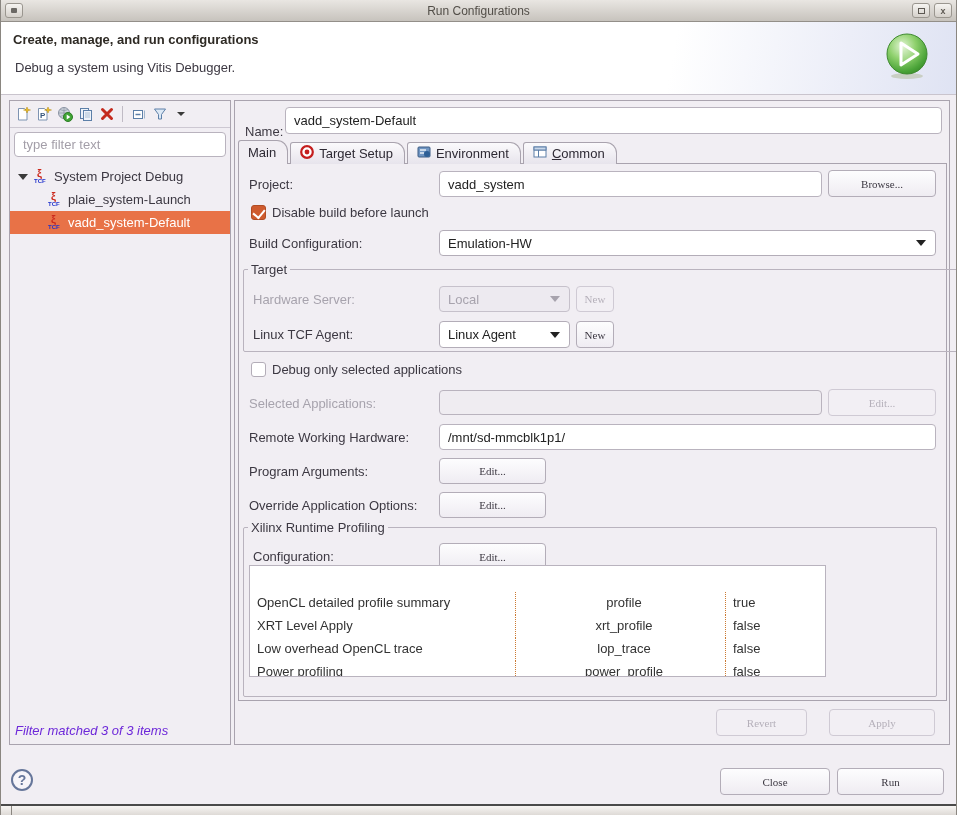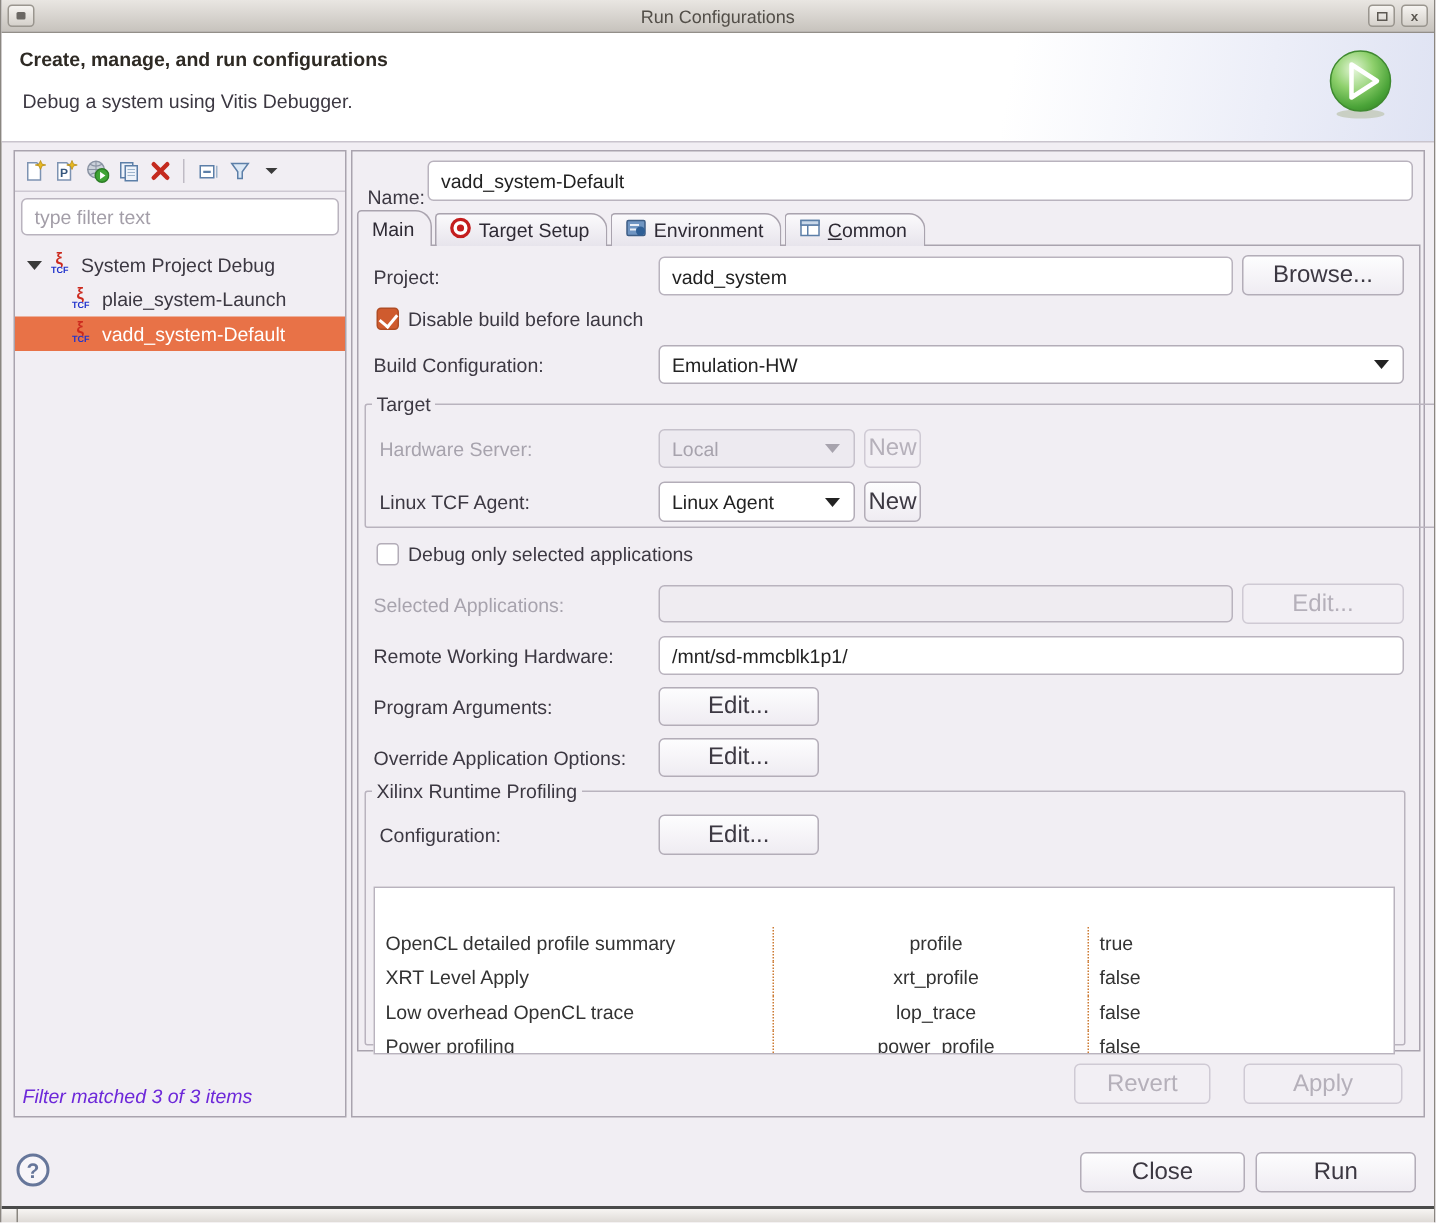--- a/index.html
+++ b/index.html
@@ -73,41 +73,41 @@
                 border:1px solid #a9a3ae; background:#f1eef3; z-index:1; }
 
   .lbl { position:absolute; color:#3c3842; white-space:nowrap; }
   .lbl.dis { color:#a7a3ad; }
 
   .tfield { position:absolute; border:1px solid #b9b3be; border-radius:4px; background:#fff;
             padding:0 8px; font-family:inherit; font-size:13px; color:#222; }
   .tfield:disabled { background:#efecf1; }
 
   .btn { position:absolute; border:1px solid #b3adb8; border-radius:4px; color:#3c3842;
-         background:linear-gradient(#fdfdfe,#efecf2); font-family:Liberation Sans, sans-serif; font-size:16px;
+         background:linear-gradient(#fdfdfe,#efecf2); font-family:Liberation Serif, serif; font-size:11px;
          display:flex; align-items:center; justify-content:center; }
   .btn.dis { color:#b5b0ba; border-color:#cfcad4; background:#f2eff4; }
 
   .combo { position:absolute; border:1px solid #b3adb8; border-radius:4px; background:#fff;
            display:flex; align-items:center; padding:0 8px; color:#222; }
   .combo .carrow { position:absolute; right:9px; width:0; height:0;
                    border-left:5px solid transparent; border-right:5px solid transparent;
                    border-top:6px solid #222; }
   .combo.dis { background:#edeaf0; color:#a7a3ad; border-color:#c6c1cb; }
   .combo.dis .carrow { border-top-color:#a7a3ad; }
 
   .cb { position:absolute; width:15px; height:15px; border:1px solid #b3adb8; border-radius:3px; background:#fff; }
   .cb.checked { background:#cf5b2e; border-color:#b04c24; }
   .cb.checked::after { content:""; position:absolute; left:3px; top:1px; width:6px; height:9px;
                        border:solid #fff; border-width:0 2px 2px 0; transform:rotate(40deg); }
 
   fieldset.grp { position:absolute; border:1px solid #b9b3be; border-radius:2px; }
   fieldset.grp legend { margin-left:4px; padding:0 3px; color:#3c3842; font-size:13px; }
 
-  .ptable { position:absolute; left:10px; top:427px; width:681px; height:112px; background:#fff;
+  .ptable { position:absolute; left:10px; top:401px; width:577px; height:112px; background:#fff;
             border:1px solid #b9b3be; overflow:hidden; }
   .prow { position:absolute; left:0; width:100%; height:23px; display:flex; }
   .pcell { padding:3px 0 0 7px; color:#333; white-space:nowrap; overflow:hidden; }
   .pc1 { width:265px; }
   .pc2 { width:210px; border-left:1px dotted #cc7a33;text-align:center; }
   .pc3 { flex:1; border-left:1px dotted #cc7a33; }
 
   
   .help-btn { position:absolute; left:10px; top:769px; width:22px; height:22px; border:2px solid #66769a;
               border-radius:50%; color:#66769a; font-weight:bold; font-size:14px;

